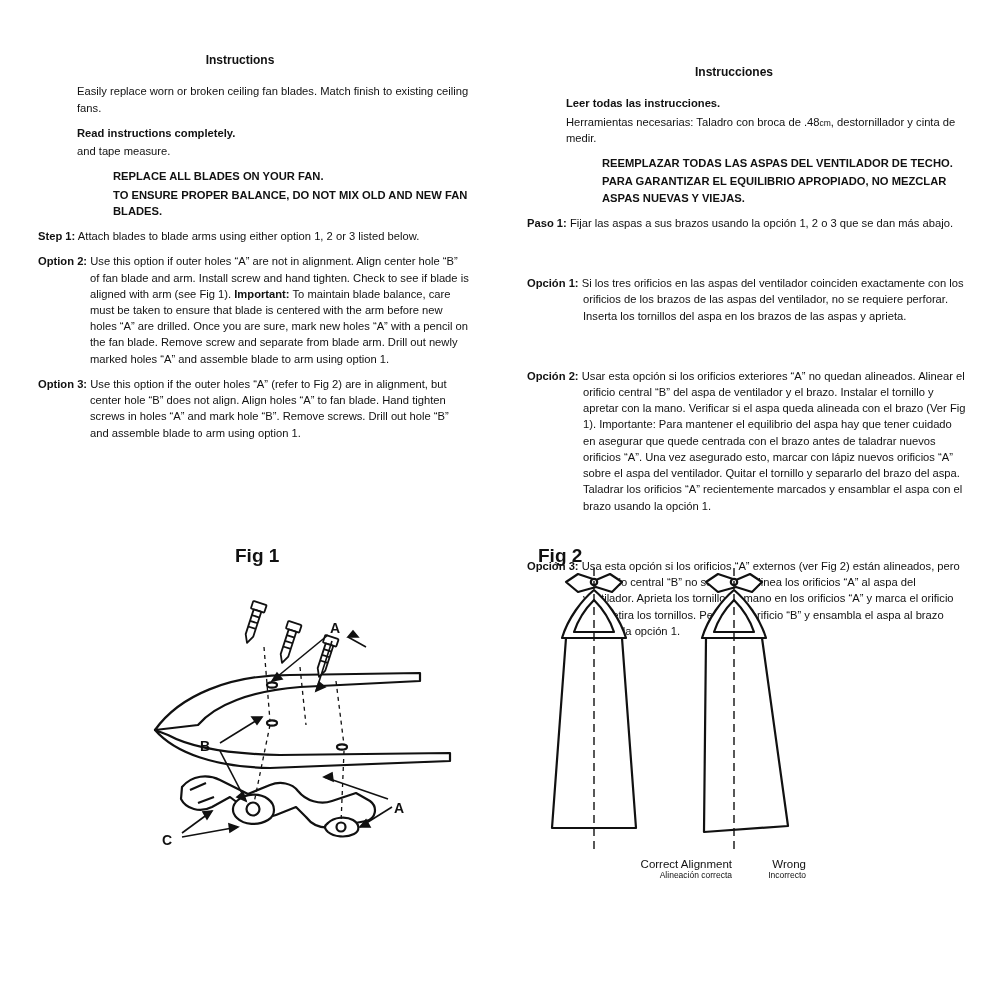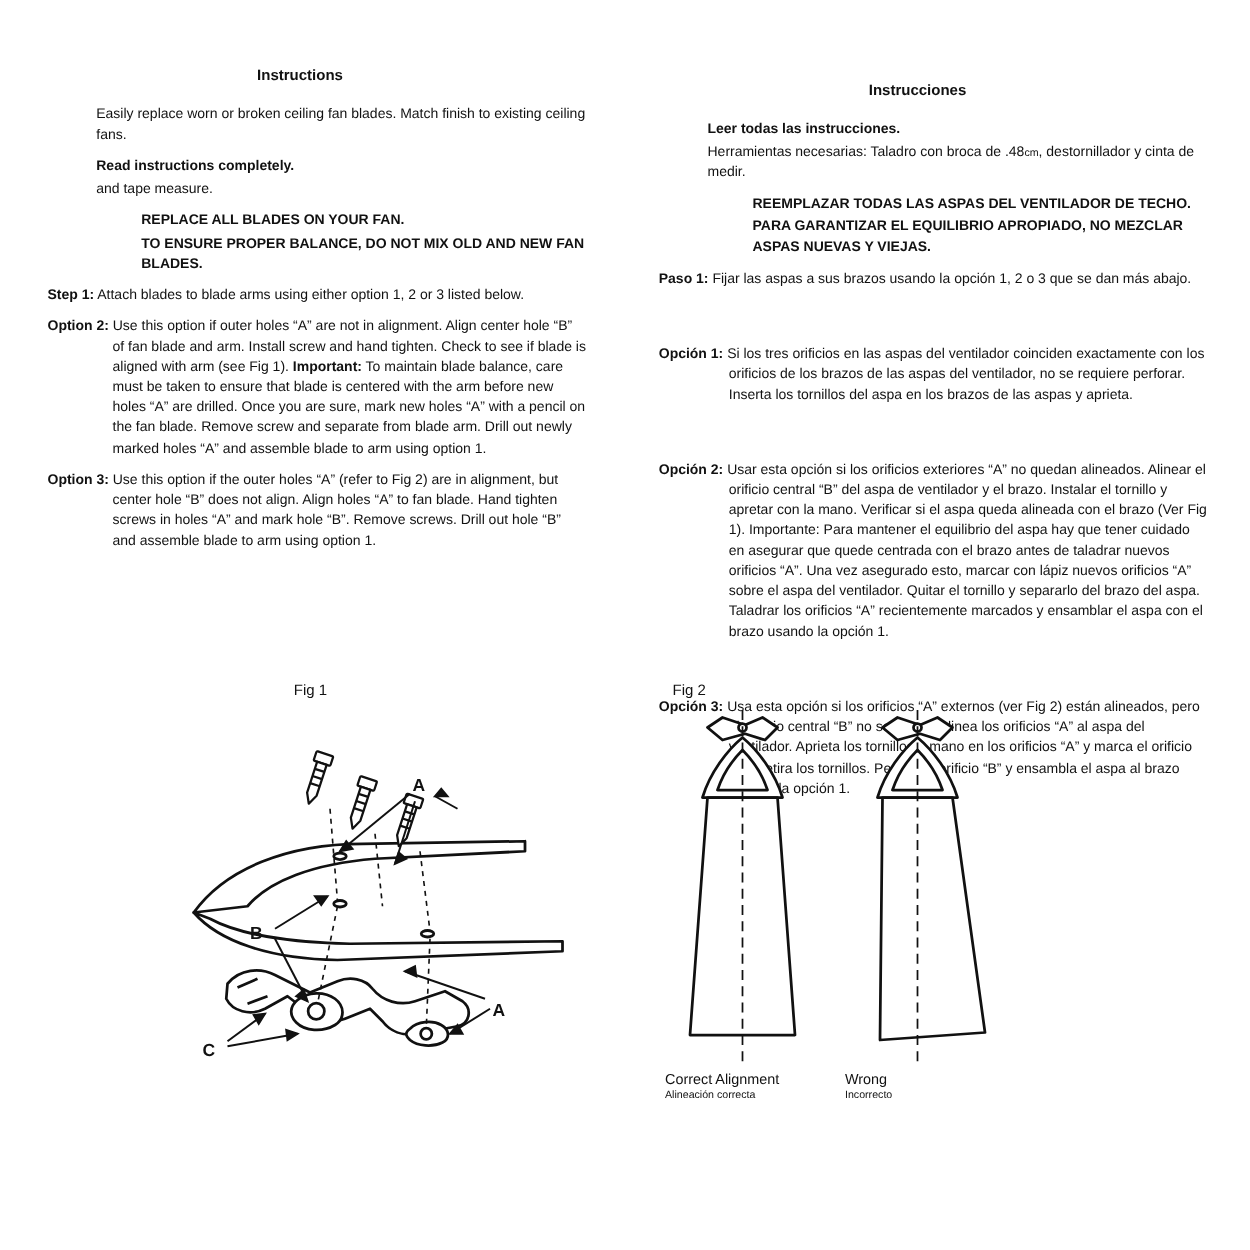--- a/index.html
+++ b/index.html
@@ -56,33 +56,33 @@
   }
   .hang-step {
     padding-left: 44px;
     text-indent: -44px;
   }
   .sm { font-size: 8.5px; }
 
   
   .fig-label {
     position: absolute;
-    font-weight: normal;
-    font-size: 12px;
+    font-weight: bold;
+    font-size: 19px;
   }
   #fig1-label { left: 235px; top: 545px; }
   #fig2-label { left: 538px; top: 545px; }
 
   .fig-svg { position: absolute; }
   #fig1-svg { left: 120px; top: 575px; }
   #fig2-svg { left: 500px; top: 560px; }
 
   .cap {
     position: absolute;
-    text-align: left;
+    text-align: right;
     font-size: 11.5px;
   }
   .cap .cap-main { display: block; }
   .cap .cap-sub { display: block; font-size: 8.5px; }
   #cap-correct { left: 532px; top: 858px; width: 200px; }
   #cap-wrong { left: 676px; top: 858px; width: 130px; }
 </style>
 </head>
 <body>
 

